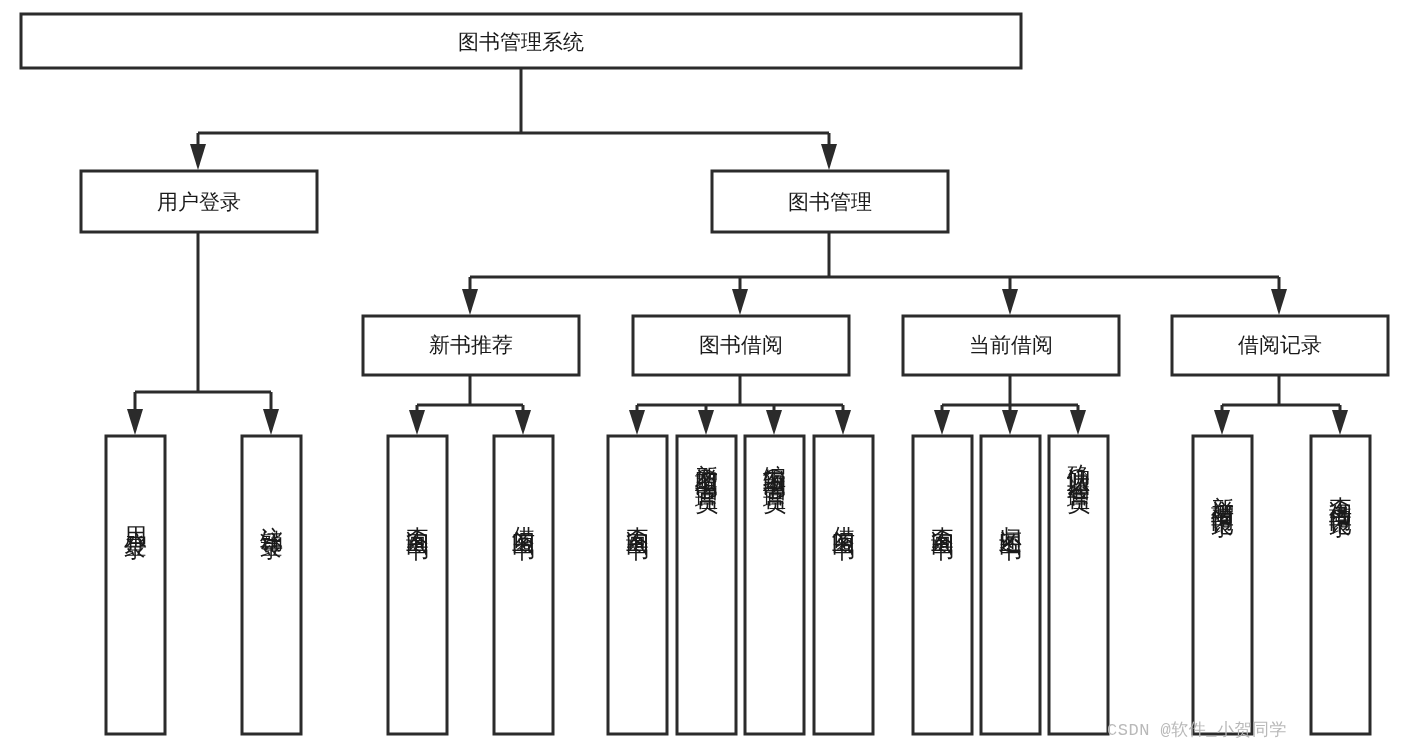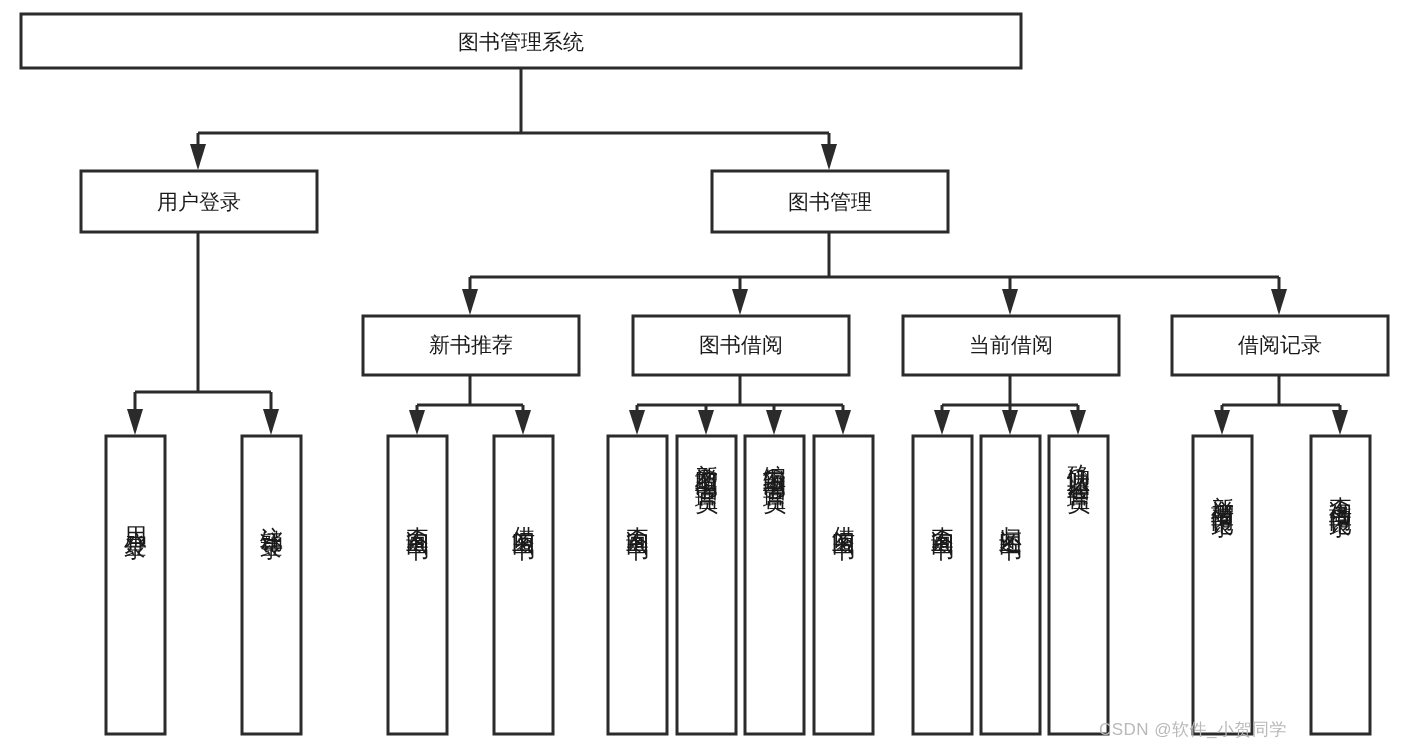--- a/index.html
+++ b/index.html
@@ -61,21 +61,21 @@
     font-size: 23px;
     line-height: 1;
     letter-spacing: 4px;
     color: #1a1a1a;
     white-space: nowrap;
   }
   .watermark {
     position: absolute;
     right: 12px;
     bottom: 6px;
-    font-family: Liberation Sans, sans-serif;
+    font-family: Liberation Mono, monospace;
     font-size: 17px;
     color: #b9b9b9;
     letter-spacing: 0.5px;
     user-select: none;
     margin-left: 48px;
   }
 </style>
 </head>
 <body>
 

